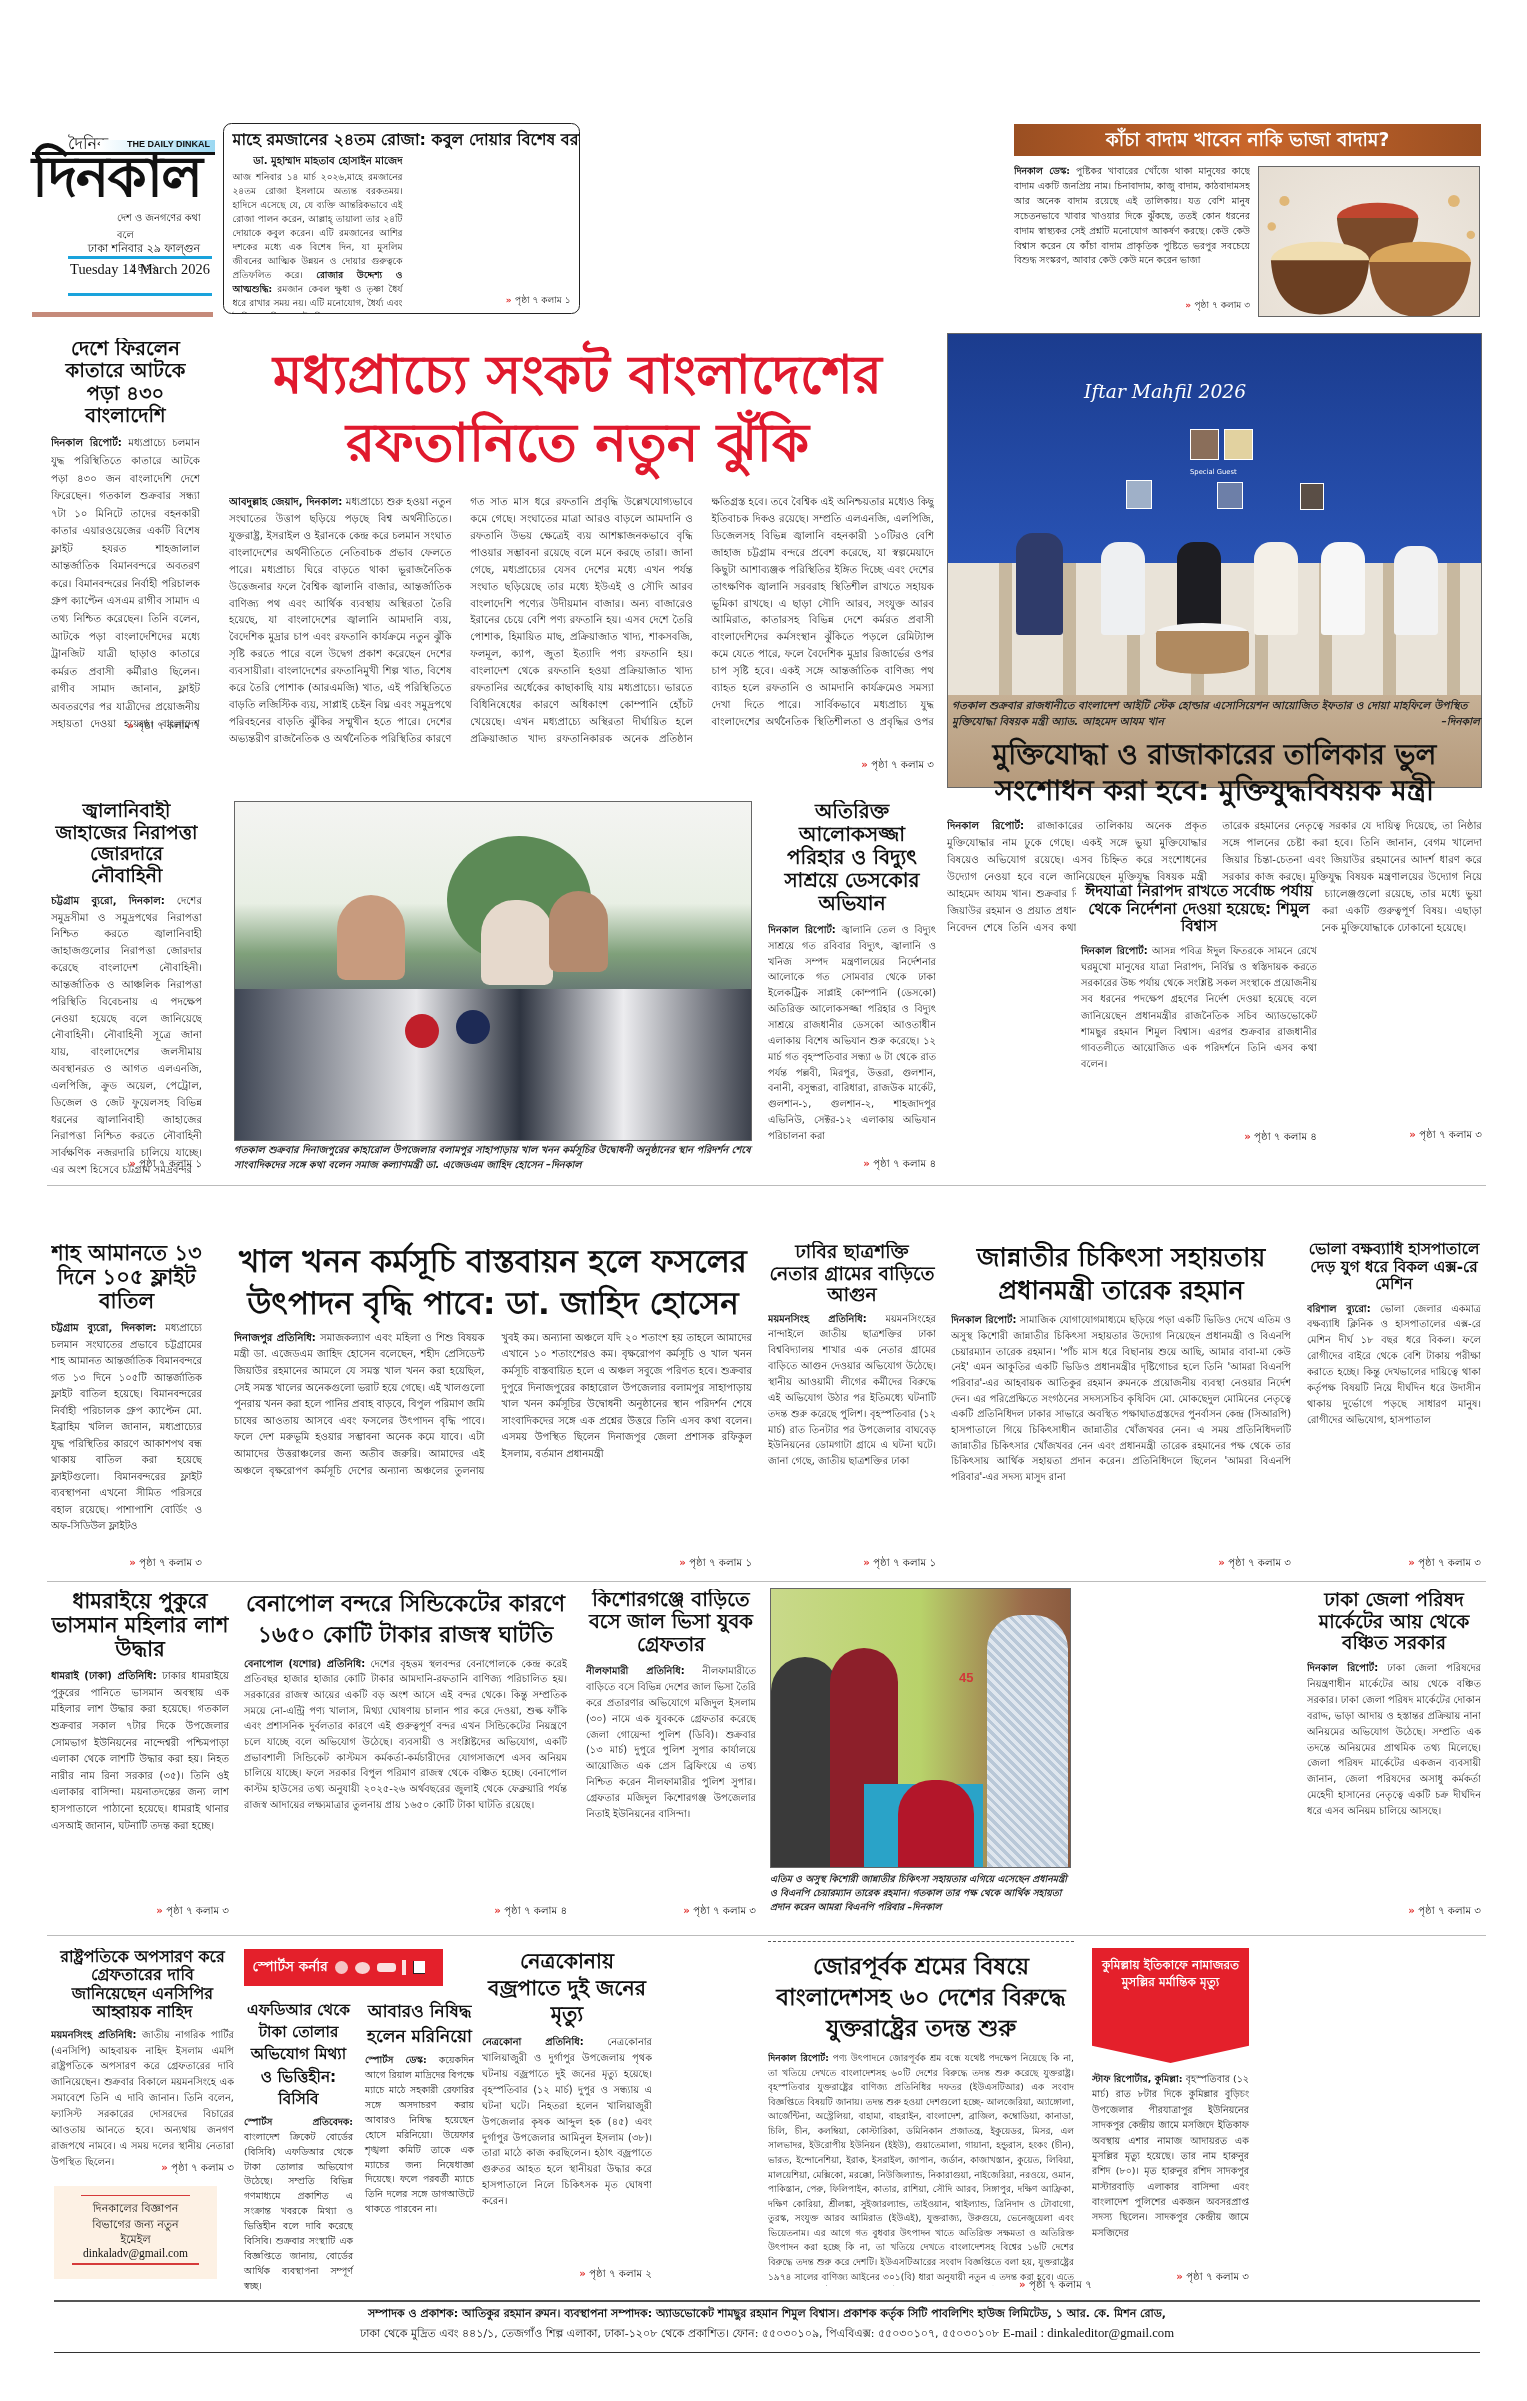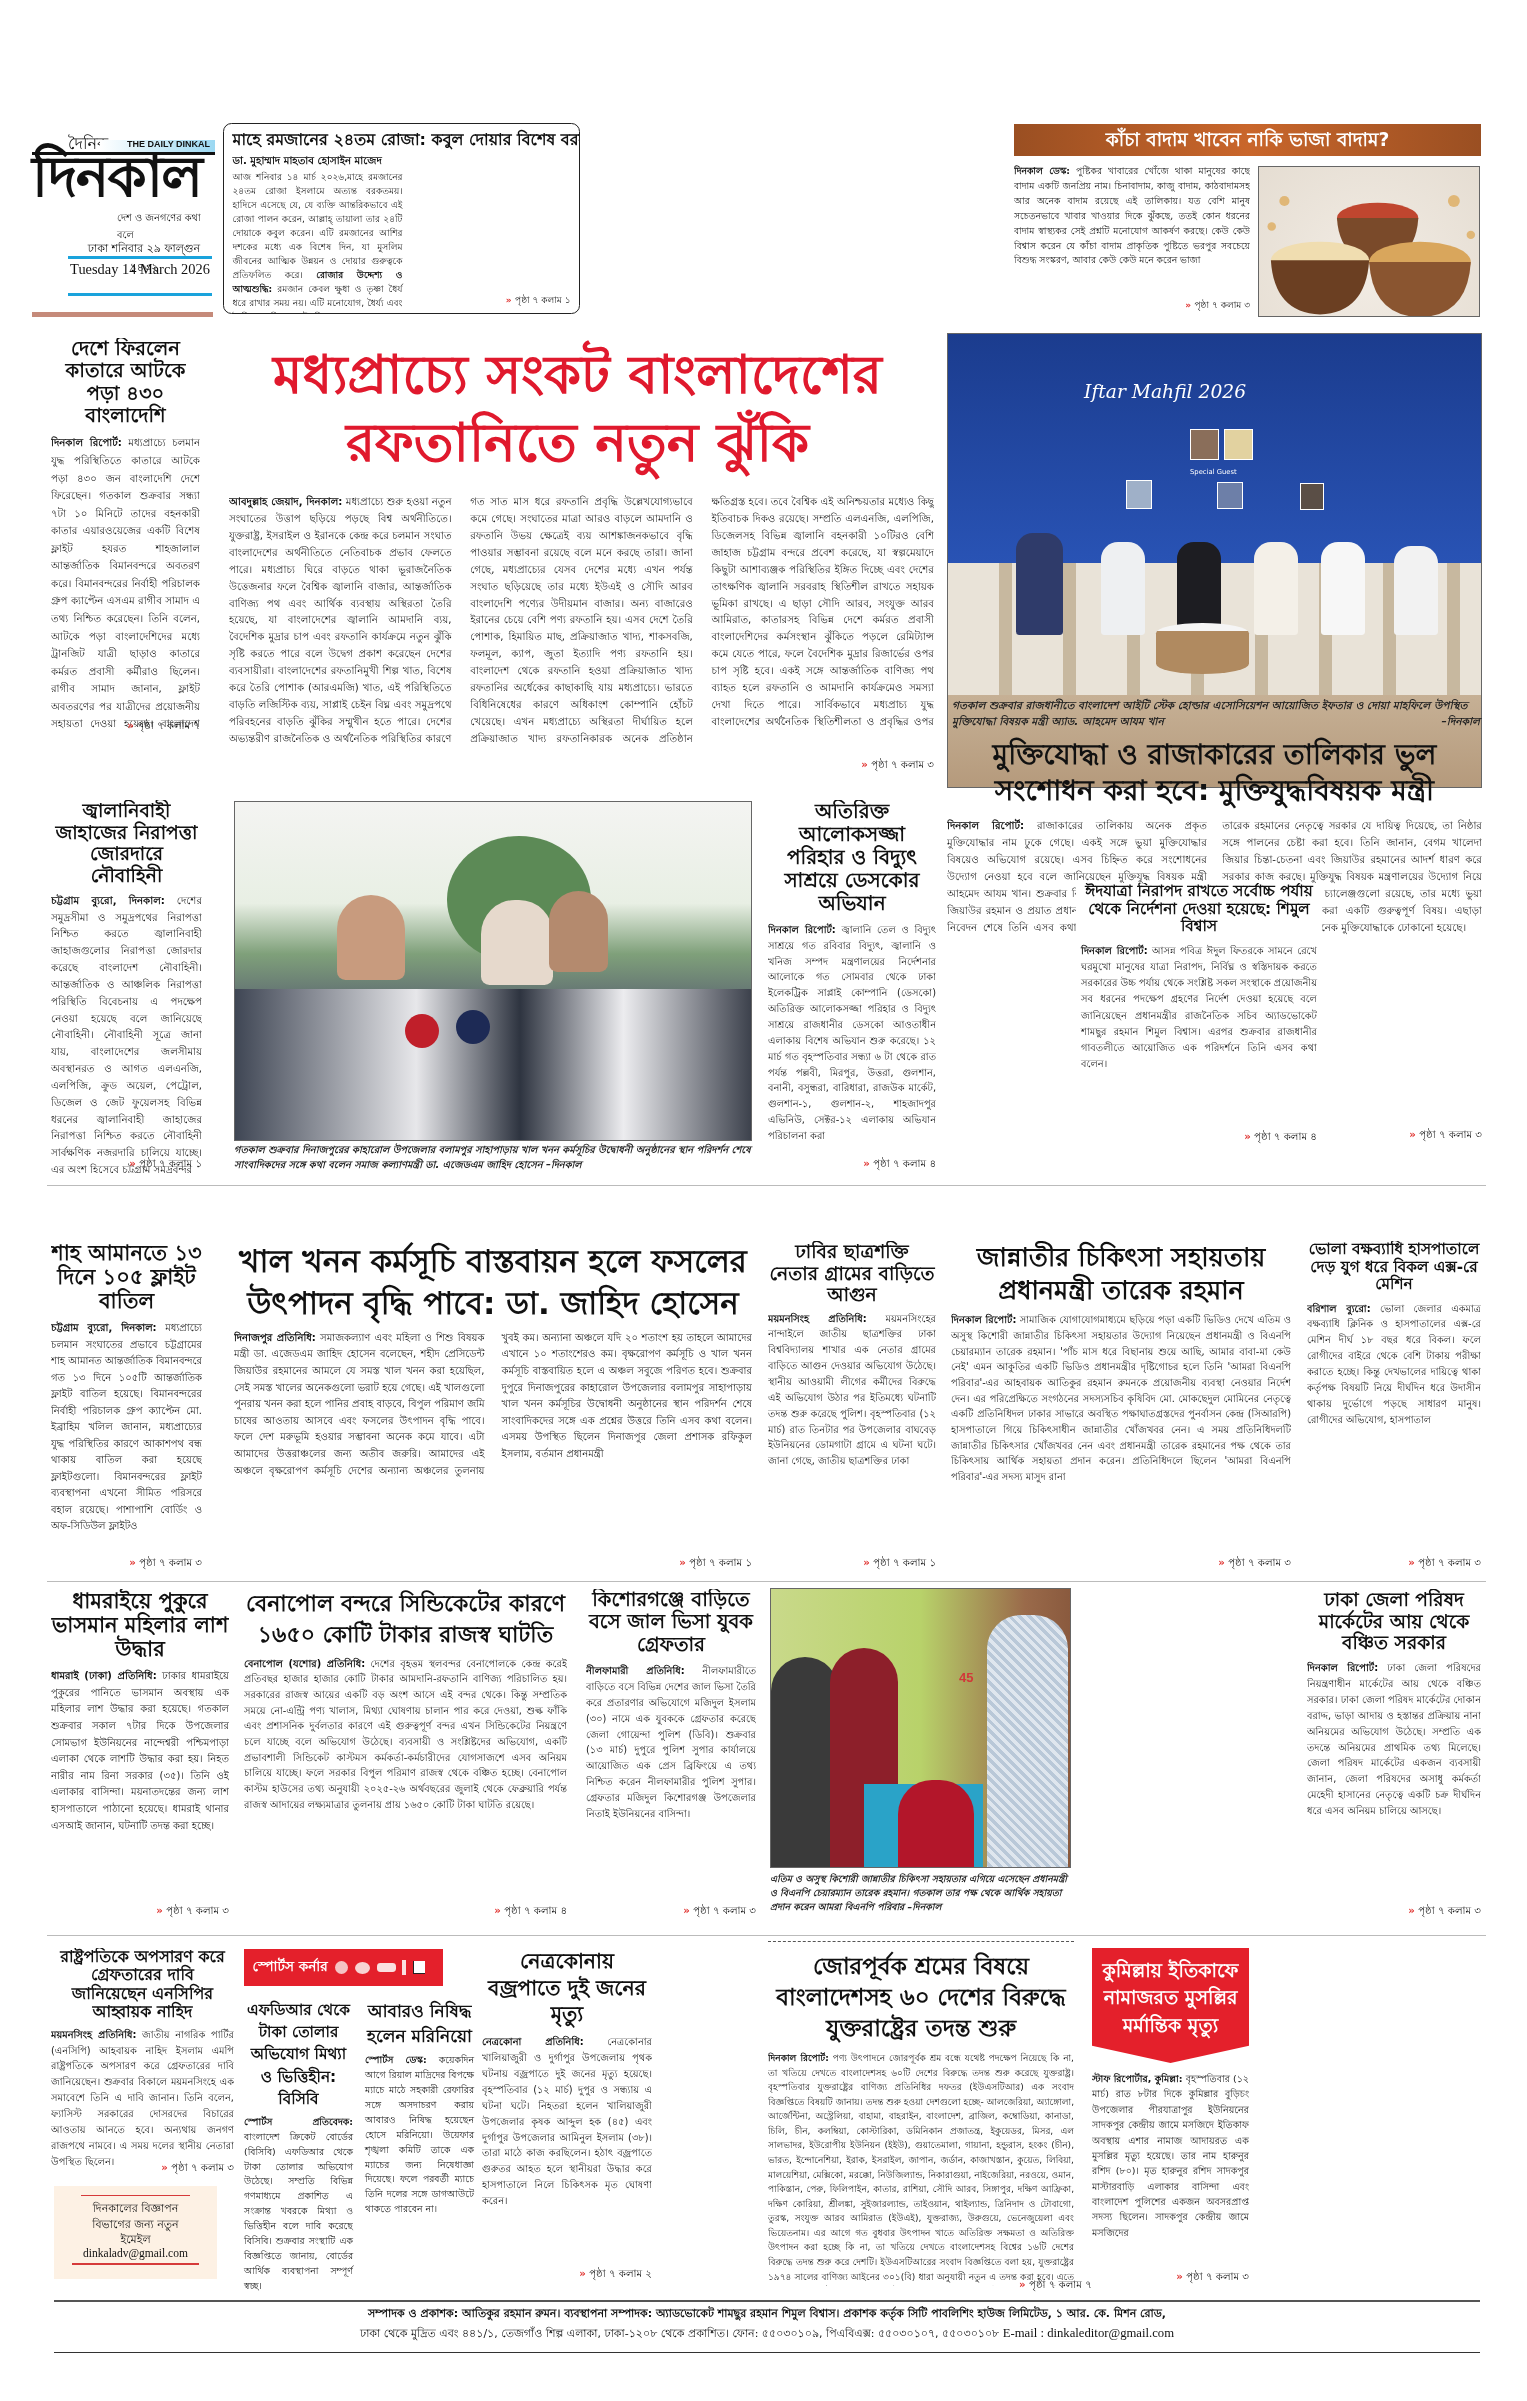--- a/index.html
+++ b/index.html
@@ -30,21 +30,21 @@
 <div class="abs" style="left:75px;top:240px;width:138px;text-align:center;font-size:11px;">ঢাকা শনিবার ২৯ ফাল্গুন ১৪৩২</div>
 <div class="abs rule" style="left:68px;top:256px;width:144px;height:2.5px;background:#1aa3dc"></div>
 <div class="abs" style="left:68px;top:261px;width:144px;text-align:center;font-size:14.4px;font-family:'Liberation Serif',serif;">Tuesday 14 March 2026</div>
 <div class="abs" style="left:68px;top:293px;width:144px;height:2.5px;background:#1aa3dc"></div>
 <div class="abs" style="left:32px;top:312px;width:181px;height:5.1px;background:#c58a7a"></div>
 
 <div class="abs" style="left: 223px; top: 123px; width: 357px; height: 191px; border: 1.7px solid rgb(34, 34, 34); border-radius: 8.5px; padding: 6.8px 8.5px; overflow: hidden;">
   <div class="hl" style="font-size:16px;text-align:left;white-space:nowrap;">মাহে রমজানের ২৪তম রোজা: কবুল দোয়ার বিশেষ বরকত</div>
   <div style="display:flex;gap:10.2px;margin-top:3.4px;">
     <div style="width:170px;">
-      <div style="font-size:10.2px;font-weight:bold;text-align:left;margin-bottom:1.7px;">ডা. মুহাম্মাদ মাহতাব হোসাইন মাজেদ</div>
+      <div style="font-size:10.2px;font-weight:bold;text-align:right;margin-bottom:1.7px;">ডা. মুহাম্মাদ মাহতাব হোসাইন মাজেদ</div>
       <div class="body" style="font-size:9px;line-height:1.55;"><span>আজ শনিবার ১৪ মার্চ ২০২৬,মাহে রমজানের ২৪তম রোজা ইসলামে অত্যন্ত বরকতময়। হাদিসে এসেছে যে, যে ব্যক্তি আন্তরিকভাবে এই রোজা পালন করেন, আল্লাহ্‌ তায়ালা তার ২৪টি দোয়াকে কবুল করেন। এটি রমজানের আশির দশকের মধ্যে এক বিশেষ দিন, যা মুসলিম জীবনের আত্মিক উন্নয়ন ও দোয়ার গুরুত্বকে প্রতিফলিত করে।</span> <b>রোজার উদ্দেশ্য ও আত্মশুদ্ধি:</b> <span>রমজান কেবল ক্ষুধা ও তৃষ্ণা ধৈর্য ধরে রাখার সময় নয়। এটি মনোযোগ, ধৈর্য্য এবং নৈতিক চরিত্রের উন্নতির জন্য। কোরআনে আল্লাহ্‌ তায়ালা বলেন: যে ব্যক্তি আল্লাহকে ডাকবে, তিনি তাকে শুনবেন এবং সাহায্য করবেন। (সুরা গাফির: ৬০)। এই আয়াত রোজার গুরুত্ব ও দোয়ার শক্তি বোঝায়। আত্মিক সংযম এবং নৈতিক জীবনযাপনের মাধ্যমে মুসলিমরা আল্লাহর নৈকট্য লাভ করে। ২৪তম রোজার বিশেষ ফজিলত নবি করিম (সা:) বলেছেন: যে ব্যক্তি মাহে রমজানের ২৪তম রোজা পালন করে, আল্লাহ্‌ তায়ালা তার ২৪টি দোয়া গ্রহণ করেন। (সহিহ মুসলিম: ১১৭৭) এটি</span></div>
     </div>
   </div>
   <div class="more abs" style="right:8.5px;bottom:5.1px;font-size:9px;"><span class="arr">»</span><span>পৃষ্ঠা ৭ কলাম ১</span></div>
 </div>
 
 <div class="abs" style="left:1014px;top:124px;width:467px;height:32px;background:linear-gradient(90deg,#9a4f22,#c9662b 50%,#9a4f22);">
   <div style="color:#fff;font-weight:bold;font-size:18.7px;text-align:center;line-height:32px;">কাঁচা বাদাম খাবেন নাকি ভাজা বাদাম?</div>
 </div>
 <div class="abs" style="left: 1014px; top: 164px; width: 236px; height: 151px; overflow: hidden;">
@@ -251,21 +251,21 @@
 </div>
 
 <div class="abs" style="left:768px;top:1941px;width:306px;border-top:1.7px dashed #555"></div>
 <div class="abs" style="left: 768px; top: 1951px; width: 306px; height: 335px; overflow: hidden;">
   <div class="hl" style="font-size:23px;line-height:1.35;margin-bottom:6.8px;">জোরপূর্বক শ্রমের বিষয়ে বাংলাদেশসহ ৬০ দেশের বিরুদ্ধে যুক্তরাষ্ট্রের তদন্ত শুরু</div>
   <div class="body" style="font-size:9px;line-height:1.62;"><b>দিনকাল রিপোর্ট:</b> <span>পণ্য উৎপাদনে জোরপূর্বক শ্রম বন্ধে যথেষ্ট পদক্ষেপ নিয়েছে কি না, তা খতিয়ে দেখতে বাংলাদেশসহ ৬০টি দেশের বিরুদ্ধে তদন্ত শুরু করেছে যুক্তরাষ্ট্র। বৃহস্পতিবার যুক্তরাষ্ট্রের বাণিজ্য প্রতিনিধির দফতর (ইউএসটিআর) এক সংবাদ বিজ্ঞপ্তিতে বিষয়টি জানায়। তদন্ত শুরু হওয়া দেশগুলো হচ্ছে- আলজেরিয়া, অ্যাঙ্গোলা, আর্জেন্টিনা, অস্ট্রেলিয়া, বাহামা, বাহরাইন, বাংলাদেশ, ব্রাজিল, কম্বোডিয়া, কানাডা, চিলি, চীন, কলম্বিয়া, কোস্টারিকা, ডমিনিকান প্রজাতন্ত্র, ইকুয়েডর, মিসর, এল সালভাদর, ইউরোপীয় ইউনিয়ন (ইইউ), গুয়াতেমালা, গায়ানা, হন্ডুরাস, হংকং (চীন), ভারত, ইন্দোনেশিয়া, ইরাক, ইসরাইল, জাপান, জর্ডান, কাজাখস্তান, কুয়েত, লিবিয়া, মালয়েশিয়া, মেক্সিকো, মরক্কো, নিউজিল্যান্ড, নিকারাগুয়া, নাইজেরিয়া, নরওয়ে, ওমান, পাকিস্তান, পেরু, ফিলিপাইন, কাতার, রাশিয়া, সৌদি আরব, সিঙ্গাপুর, দক্ষিণ আফ্রিকা, দক্ষিণ কোরিয়া, শ্রীলঙ্কা, সুইজারল্যান্ড, তাইওয়ান, থাইল্যান্ড, ত্রিনিদাদ ও টোবাগো, তুরস্ক, সংযুক্ত আরব আমিরাত (ইউএই), যুক্তরাজ্য, উরুগুয়ে, ভেনেজুয়েলা এবং ভিয়েতনাম। এর আগে গত বুধবার উৎপাদন খাতে অতিরিক্ত সক্ষমতা ও অতিরিক্ত উৎপাদন করা হচ্ছে কি না, তা খতিয়ে দেখতে বাংলাদেশসহ বিশ্বের ১৬টি দেশের বিরুদ্ধে তদন্ত শুরু করে দেশটি। ইউএসটিআরের সংবাদ বিজ্ঞপ্তিতে বলা হয়, যুক্তরাষ্ট্রের ১৯৭৪ সালের বাণিজ্য আইনের ৩০১(বি) ধারা অনুযায়ী নতুন এ তদন্ত করা হবে। এতে দেখা হবে, পণ্য উৎপাদনে জোরপূর্বক শ্রমের ব্যবহার থাকলে সেই পণ্য আমদানি নিষিদ্ধ করার ক্ষেত্রে সংশ্লিষ্ট দেশগুলোর আইন,</span></div>
 </div>
 <div class="more abs" style="left:1019px;top:2277px;"><span class="arr">»</span><span>পৃষ্ঠা ৭ কলাম ৭</span></div>
 
 <div class="abs" style="left:1092px;top:1948px;width:157px;height:115px;background:#e4202b;clip-path:polygon(0 0,100% 0,100% 85%,50% 100%,0 85%);padding:8.5px 6.8px;">
-  <div style="color:#fff;font-weight:bold;font-size:19px;line-height:1.45;text-align:center;">কুমিল্লায় ইতিকাফে নামাজরত মুসল্লির মর্মান্তিক মৃত্যু</div>
+  <div style="color:#fff;font-weight:bold;font-size:12px;line-height:1.45;text-align:center;">কুমিল্লায় ইতিকাফে নামাজরত মুসল্লির মর্মান্তিক মৃত্যু</div>
 </div>
 <div class="abs" style="left: 1092px; top: 2071px; width: 157px; height: 215px; overflow: hidden;">
   <div class="body" style="font-size:9.5px;line-height:1.62;"><b>স্টাফ রিপোর্টার, কুমিল্লা:</b> <span>বৃহস্পতিবার (১২ মার্চ) রাত ৮টার দিকে কুমিল্লার বুড়িচং উপজেলার পীরযাত্রাপুর ইউনিয়নের সাদকপুর কেন্দ্রীয় জামে মসজিদে ইতিকাফ অবস্থায় এশার নামাজ আদায়রত এক মুসল্লির মৃত্যু হয়েছে। তার নাম হারুনুর রশিদ (৮০)। মৃত হারুনুর রশিদ সাদকপুর মাস্টারবাড়ি এলাকার বাসিন্দা এবং বাংলাদেশ পুলিশের একজন অবসরপ্রাপ্ত সদস্য ছিলেন। সাদকপুর কেন্দ্রীয় জামে মসজিদের</span></div>
   <div class="more abs" style="right:0;bottom:0;"><span class="arr">»</span><span>পৃষ্ঠা ৭ কলাম ৩</span></div>
 </div>
 
 <div class="abs" style="left:54px;top:2300px;width:1426px;height:53px;border-top:2.5px solid #555;border-bottom:1.7px solid #333;text-align:center;padding-top:3.4px;">
   <div style="font-size:11px;line-height:1.6;font-weight:bold;white-space:nowrap;">সম্পাদক ও প্রকাশক: আতিকুর রহমান রুমন। ব্যবস্থাপনা সম্পাদক: অ্যাডভোকেট শামছুর রহমান শিমুল বিশ্বাস। প্রকাশক কর্তৃক সিটি পাবলিশিং হাউজ লিমিটেড, ১ আর. কে. মিশন রোড,</div>
   <div style="font-size:11px;line-height:1.6;white-space:nowrap;"><span>ঢাকা থেকে মুদ্রিত এবং ৪৪১/১, তেজগাঁও শিল্প এলাকা, ঢাকা-১২০৮ থেকে প্রকাশিত। ফোন: ৫৫০৩০১০৯, পিএবিএক্স: ৫৫০৩০১০৭, ৫৫০৩০১০৮</span> <span style="font-family:'Liberation Serif',serif;font-size:12.7px;">E-mail : dinkaleditor@gmail.com</span></div>
 </div>

